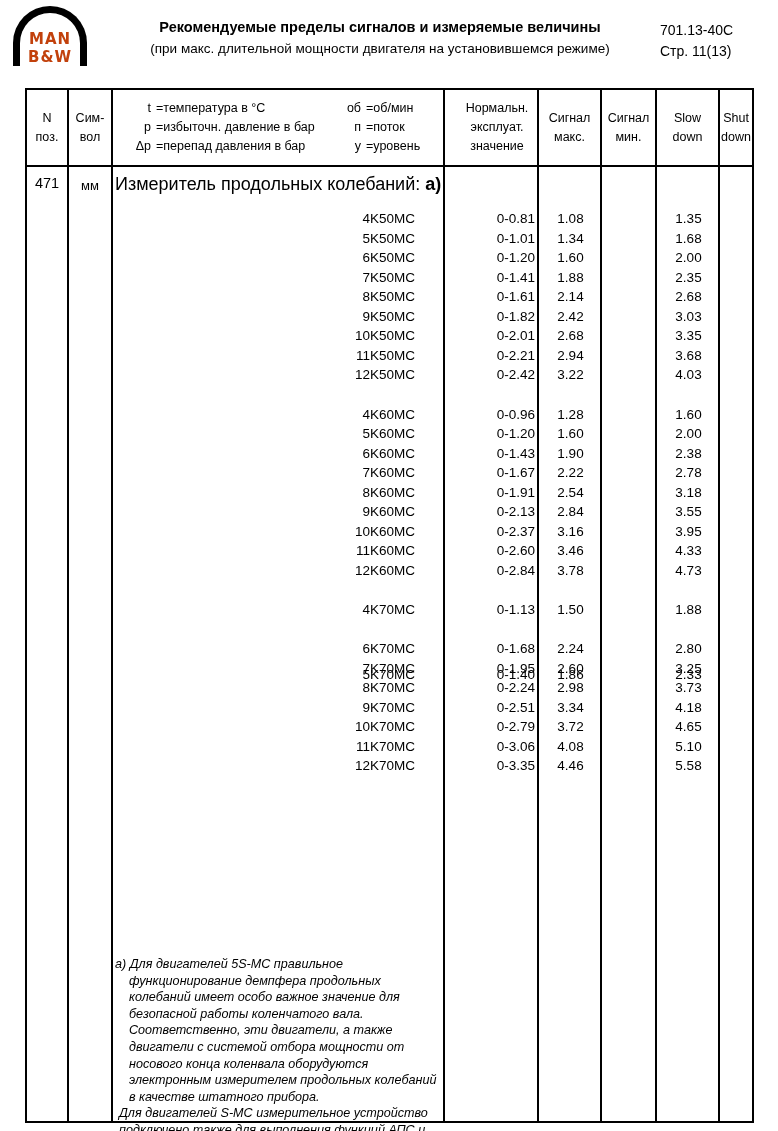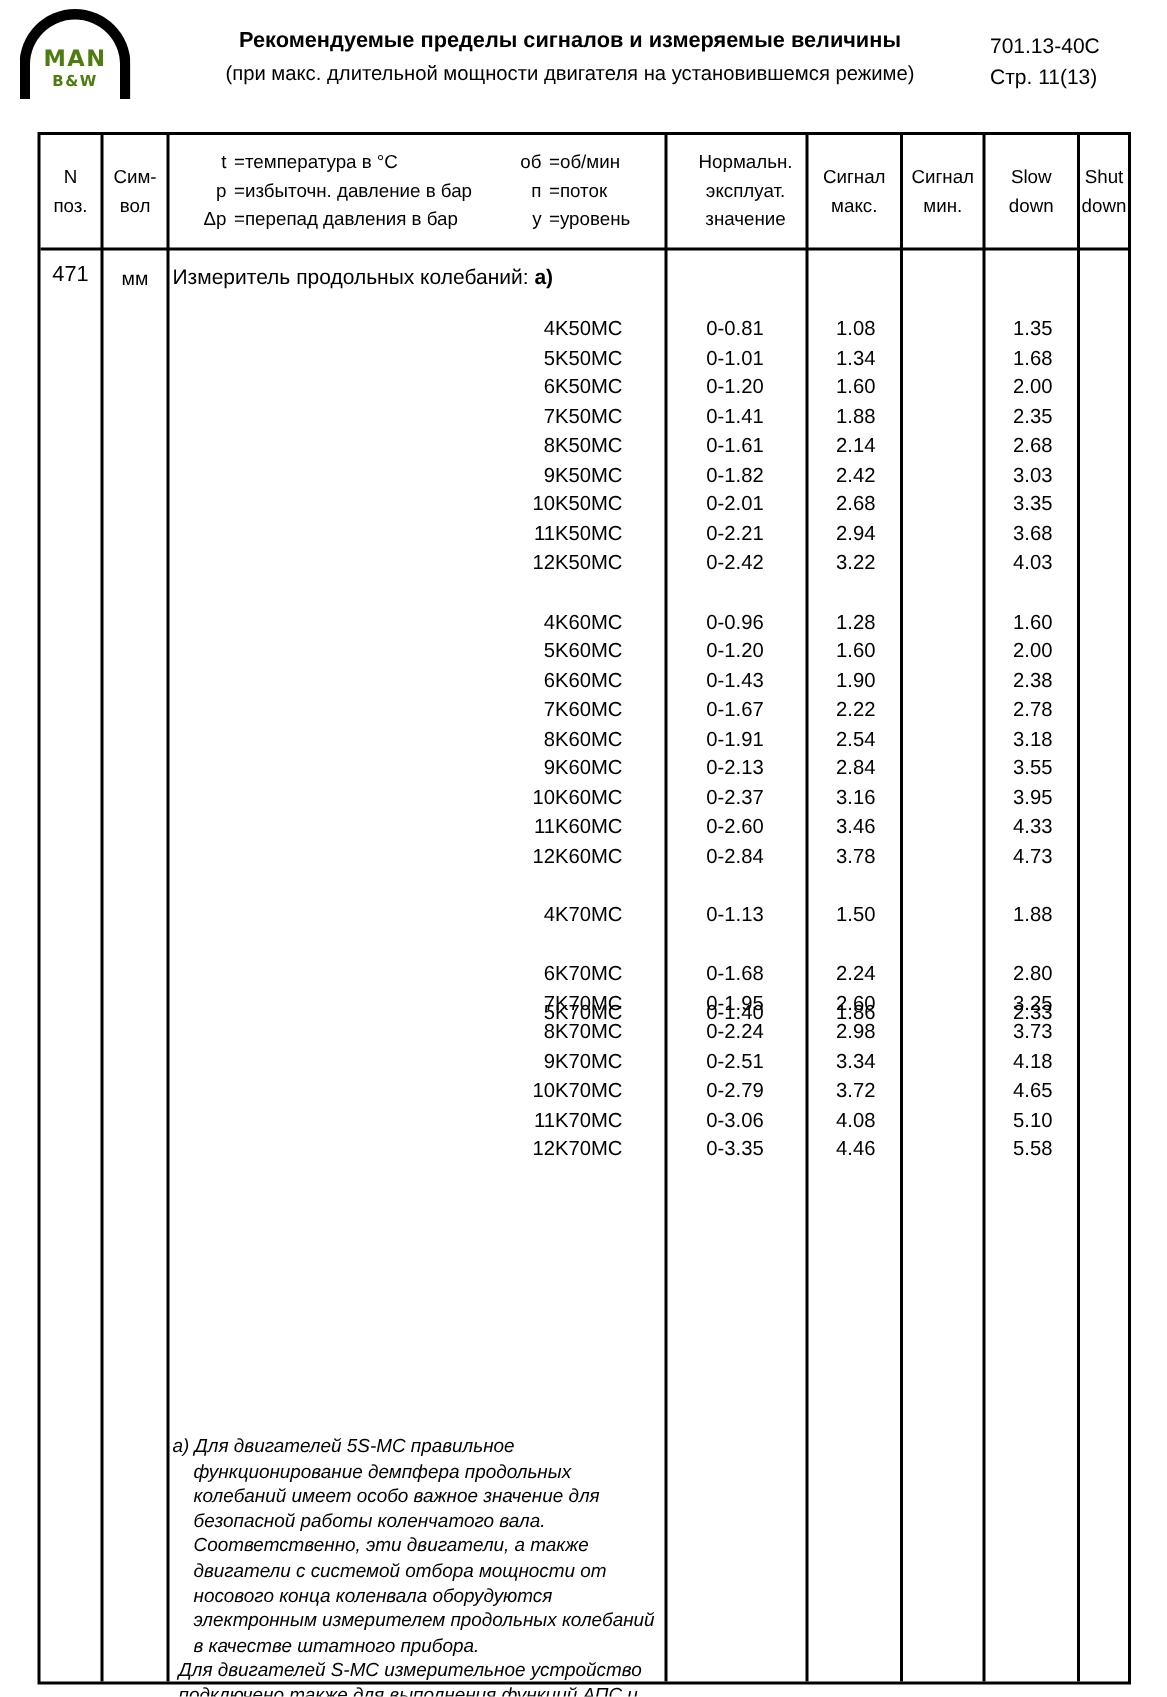--- a/index.html
+++ b/index.html
@@ -45,30 +45,30 @@
     box-sizing: border-box;
   }
   #logo .word {
     position: absolute;
     left: 0;
     width: 78px;
     text-align: center;
     font-weight: bold;
     font-family: "DejaVu Sans", sans-serif;
     letter-spacing: 1px;
-    color: #4d7c0f;
+    color: #c2410c;
     line-height: 1;
   }
   #logo .word-man {
     top: 26px;
     font-size: 15px;
   }
   #logo .word-bw {
     top: 44px;
-    font-size: 10px;
+    font-size: 15px;
   }
 
   #header-titles {
     position: absolute;
     left: 100px;
     top: 18px;
     width: 560px;
     text-align: center;
   }
   #header-titles .t1 {
@@ -197,21 +197,21 @@
     width: 42px;
     text-align: center;
     font-size: 13px;
     line-height: 19px;
   }
 
   #section-title {
     position: absolute;
     left: 88px;
     top: 0px;
-    font-size: 14px;
+    font-size: 18px;
     line-height: 19px;
     white-space: nowrap;
   }
   #section-title b { font-weight: bold; }
 
   
   .drow {
     position: absolute;
     left: 0;
     right: 0;
@@ -223,21 +223,21 @@
     position: absolute;
     left: 88px;
     width: 300px;
     text-align: right;
     white-space: nowrap;
   }
   .c-norm {
     position: absolute;
     left: 418px;
     width: 90px;
-    text-align: center;
+    text-align: right;
   }
   .c-max {
     position: absolute;
     left: 512px;
     width: 63px;
     text-align: center;
   }
   .c-min {
     position: absolute;
     left: 575px;

